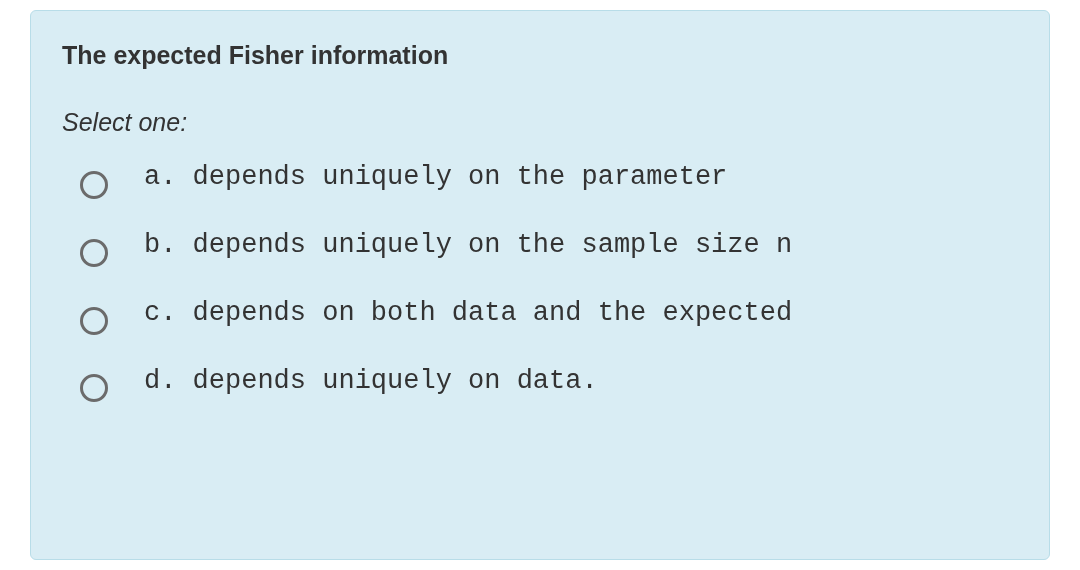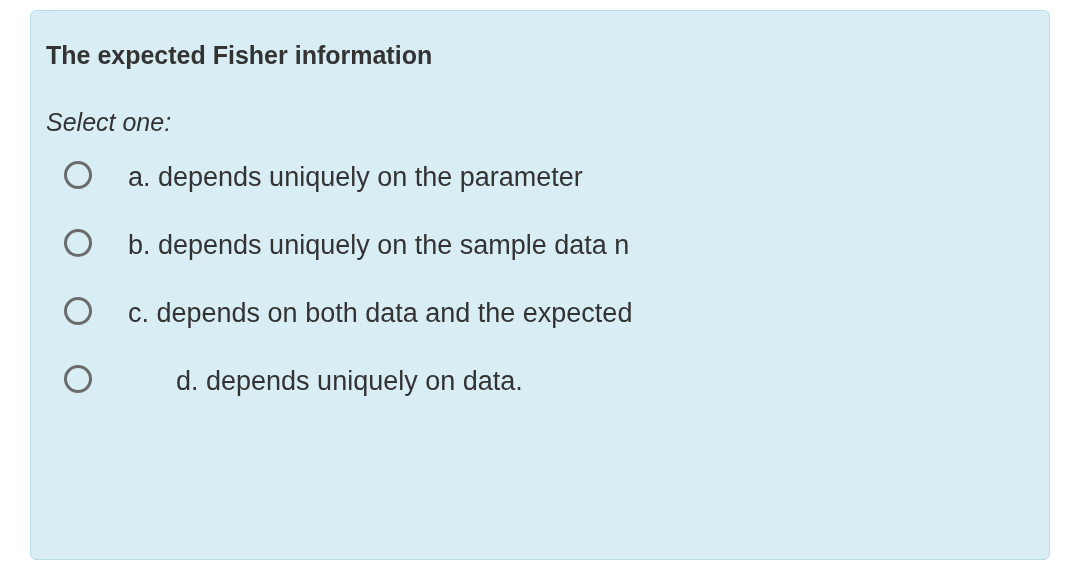--- a/index.html
+++ b/index.html
@@ -11,80 +11,80 @@
       font-family: Arial, Helvetica, sans-serif;
       background: #ffffff;
       padding: 10px 30px;
       width: 1080px;
       height: 570px;
     }
     .question-card {
       background: #d9edf4;
       border: 1px solid #b8dde8;
       border-radius: 6px;
-      padding: 30px 35px 30px 15px;
+      padding: 30px 35px 30px 31px;
       width: 100%;
       height: 100%;
     }
     .question-title {
       font-size: 25px;
       font-weight: bold;
       color: #333333;
       margin-bottom: 38px;
     }
     .prompt {
       font-size: 25px;
       color: #333333;
       margin-bottom: 20px;
       font-style: italic;
     }
     .options {
       padding-left: 18px;
     }
     .option-row {
       display: flex;
-      align-items: flex-start;
+      align-items: flex-end;
       margin-bottom: 26px;
+      font-family: Liberation Mono, monospace;
     }
     .radio {
       flex: 0 0 28px;
       width: 28px;
       height: 28px;
       border: 3px solid #6b6b6b;
       border-radius: 50%;
       margin-top: 4px;
       cursor: pointer;
       background: transparent;
     }
     .option-text {
       font-size: 27px;
       color: #333333;
       margin-left: 36px;
       line-height: 1.55;
       padding-right: 10px;
     }
     .option-row:last-child {
       margin-bottom: 0;
-      gap: 48px;
     }
   </style>
 </head>
 <body>
 
 <div class="question-card">
   <div class="question-title">The expected Fisher information</div>
   <div class="prompt">Select one:</div>
   <div class="options">
     <div class="option-row">
       <div class="radio"></div>
       <div class="option-text">a. depends uniquely on the parameter</div>
     </div>
     <div class="option-row">
       <div class="radio"></div>
-      <div class="option-text">b. depends uniquely on the sample data n</div>
+      <div class="option-text">b. depends uniquely on the sample size n</div>
     </div>
     <div class="option-row">
       <div class="radio"></div>
       <div class="option-text">c. depends on both data and the expected</div>
     </div>
     <div class="option-row">
       <div class="radio"></div>
       <div class="option-text">d. depends uniquely on data.</div>
     </div>
   </div>

